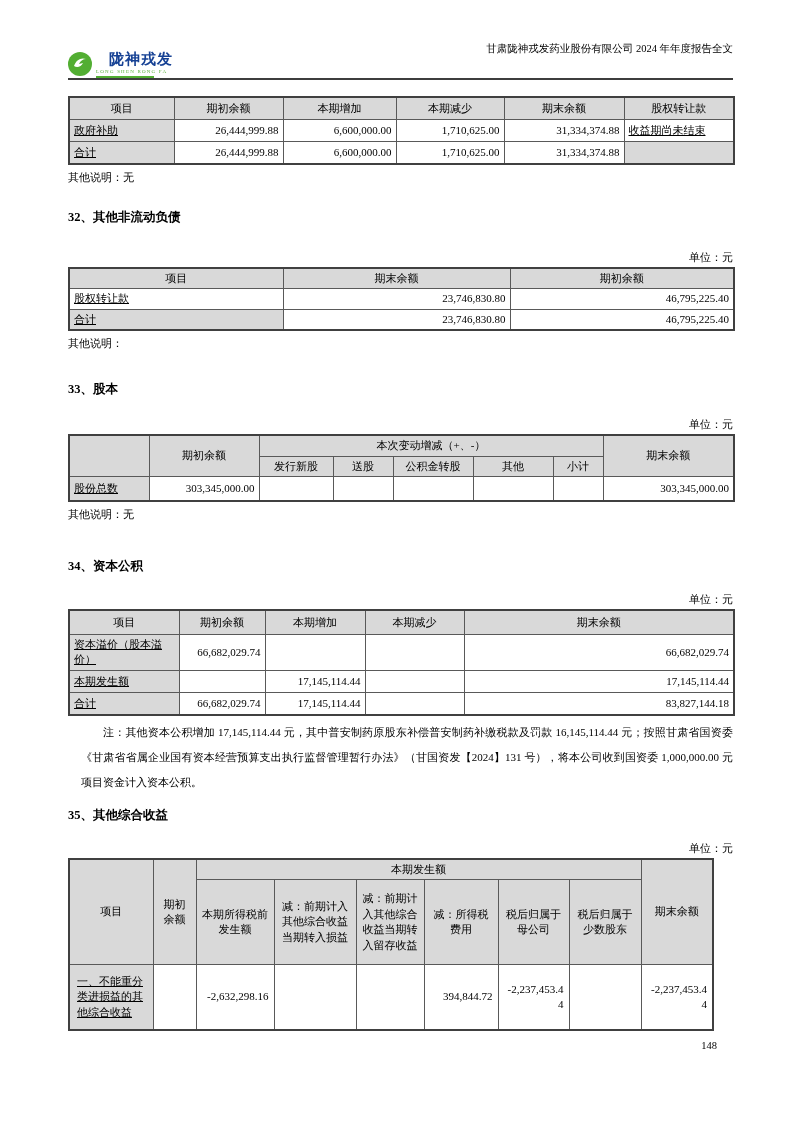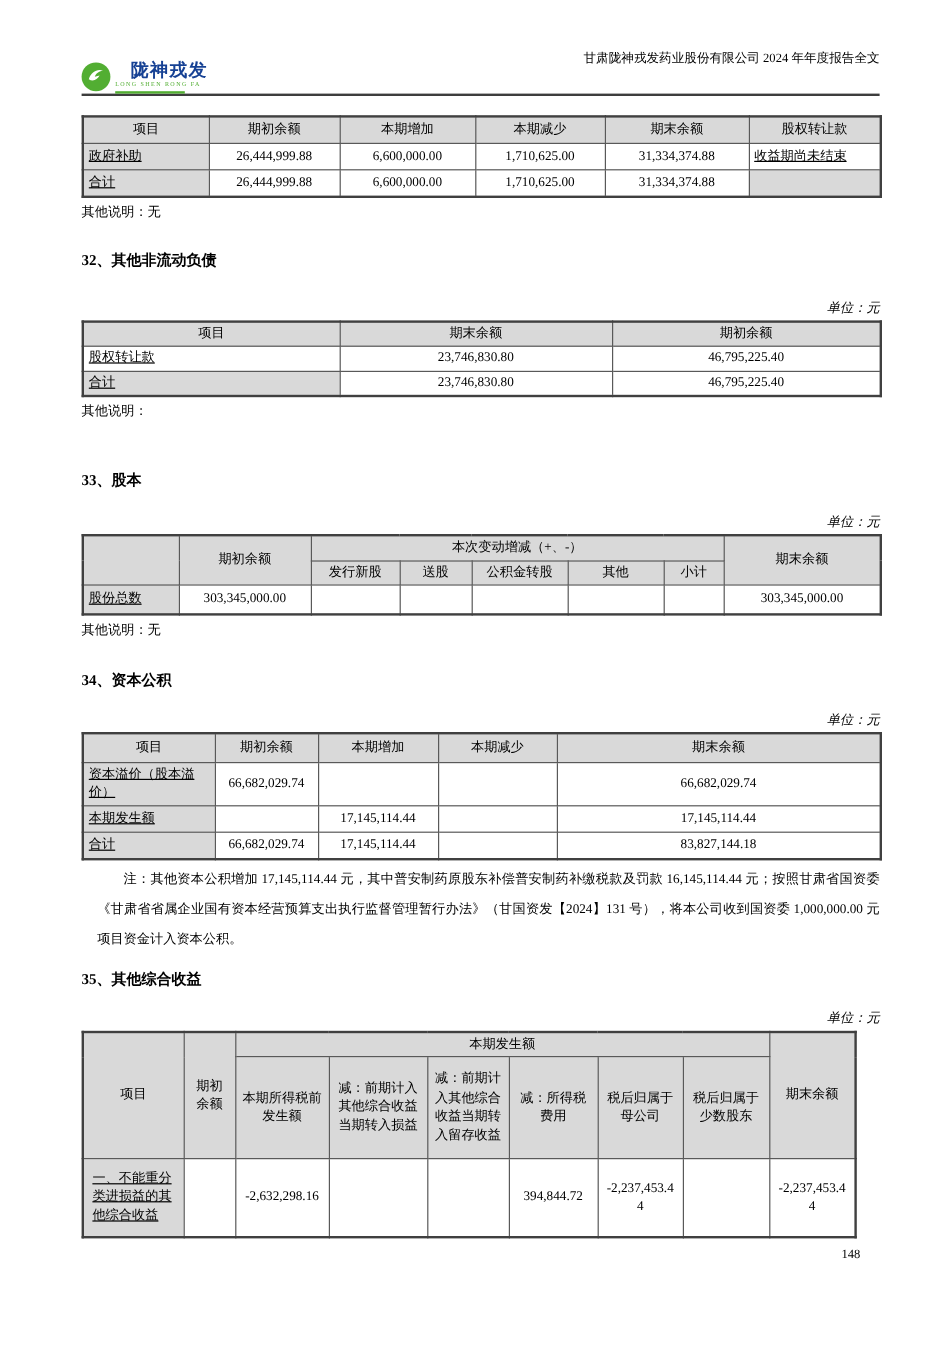--- a/index.html
+++ b/index.html
@@ -16,36 +16,36 @@
   .logo-en{font-size:5px;color:#52ae32;letter-spacing:1.2px;margin-top:2px;white-space:nowrap;}
   .logo-bar{height:2px;background:#52ae32;margin-top:2px;width:58px;}
   .rpt-title{font-size:10.5px;padding-bottom:22px;white-space:nowrap;}
   .rule{border-top:2.5px solid #3d3d3d;height:0;}
 
   
   table{border-collapse:collapse;table-layout:fixed;width:100%;font-size:11px;border:2px solid #404040;}
   td{border:1px solid #595959;padding:2px 4px;line-height:1.4;vertical-align:middle;word-wrap:break-word;}
   .gray{background:#d9d9d9;}
   .c{text-align:center;margin-top:44px;}
-  .r{text-align:center;}
+  .r{text-align:right;}
   .l{text-align:left;text-decoration:underline;}
   .ba{word-break:break-all;}
 
   .note{font-size:11px;margin-top:5px;line-height:15px;}
   .h2{font-size:12.5px;font-weight:bold;line-height:16px;}
-  .unit{font-size:11px;text-align:right;line-height:15px;margin-bottom:2px;font-style:italic;}
+  .unit{font-size:11px;text-align:right;line-height:15px;margin-bottom:2px;}
 
   .t1{margin-top:16px;} .t1 td{height:17px;}
   .h32{margin-top:24px;}
   .u2{margin-top:25px;}
   .t2 td{height:14px;}
-  .h33{margin-top:41px;}
+  .h33{margin-top:30px;}
   .u3{margin-top:20px;}
   .t3 .hrow td{height:14px;} .t3 .drow td{height:19px;}
-  .h34{margin-top:26px;}
+  .h34{margin-top:36px;}
   .u4{margin-top:18px;}
   .t4 .hrow td{height:19px;} .t4 td{height:17px;}
   .n4{margin-top:6px;}
   .para{font-size:11px;line-height:25px;text-align:justify;text-indent:2em;margin:4px 0 0 13px;}
   .h35{margin-top:12px;}
   .u5{margin-top:18px;}
   .t5{width:644px;}
   .t5 td{padding:2px 5px;}
   .t5 .grp td{height:14px;}
   .t5 .sub td{height:80px;}

